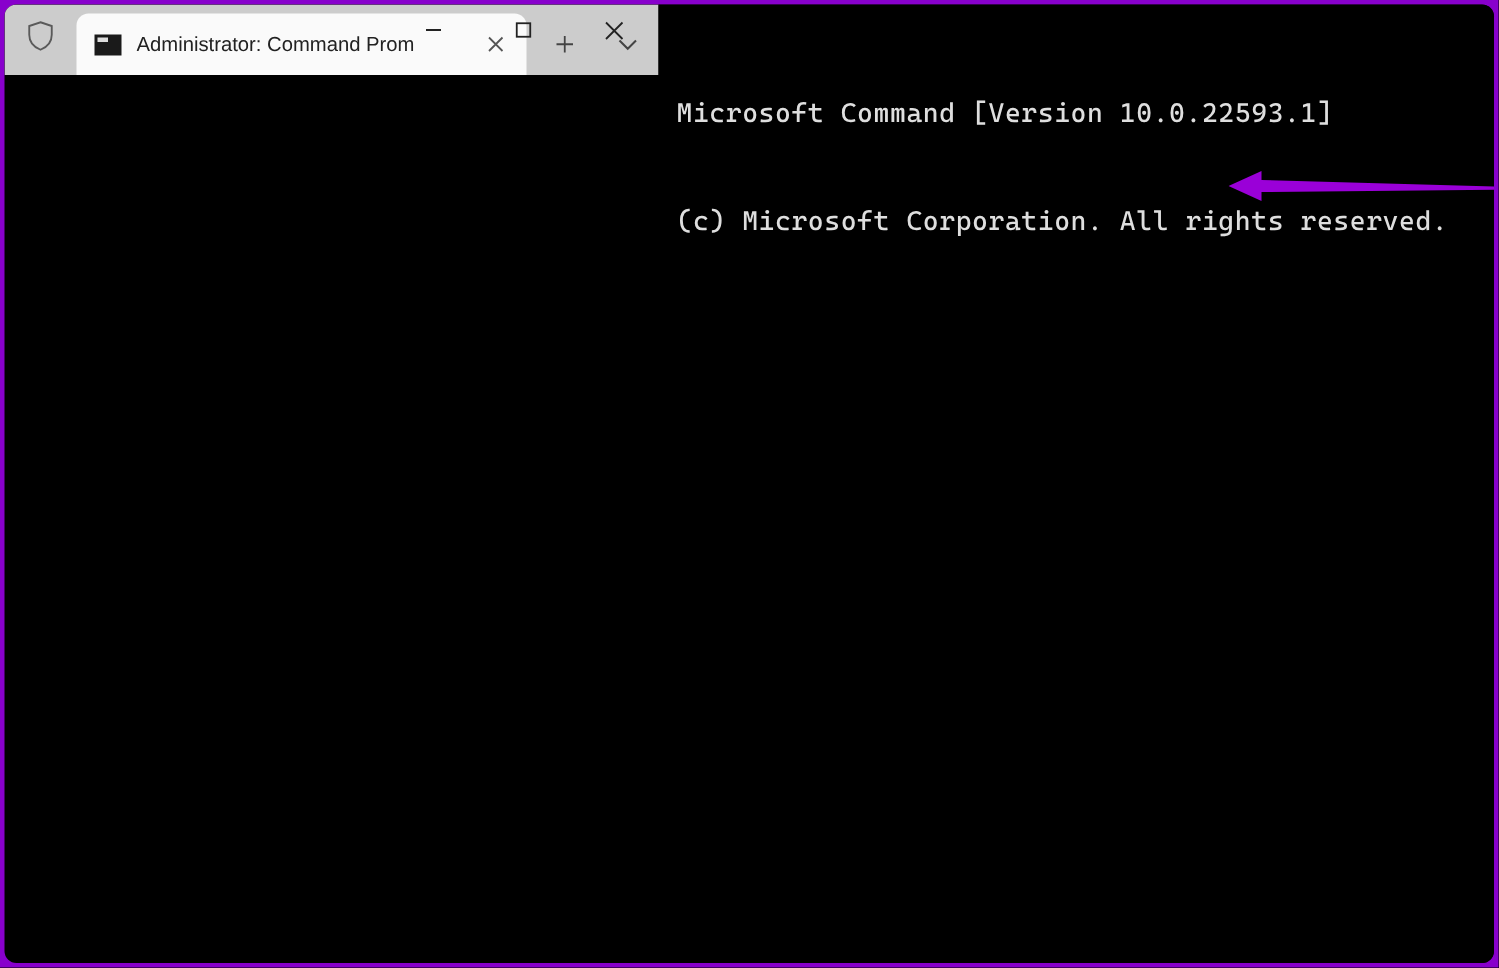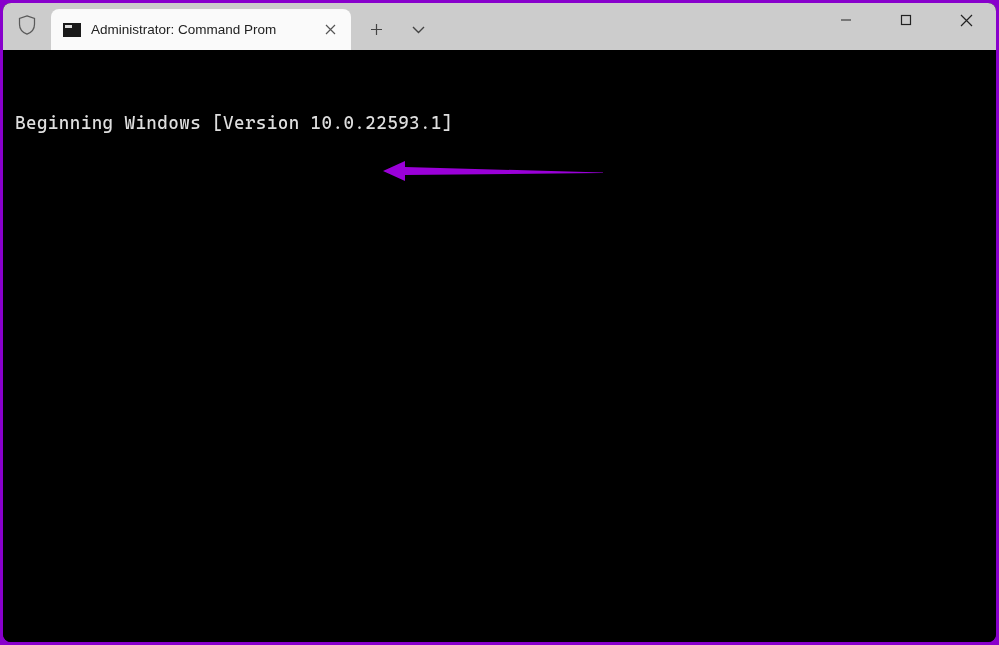--- a/index.html
+++ b/index.html
@@ -18,21 +18,20 @@
     .window {
       position: absolute;
       top: 3px;
       left: 3px;
       width: 993px;
       height: 639px;
       background: #000;
       border-radius: 8px;
       overflow: hidden;
       display: flex;
-      flex-direction: column;
     }
     .titlebar {
       height: 47px;
       background: #cccccc;
       display: flex;
       align-items: stretch;
       position: relative;
     }
     .shield-area {
       width: 48px;
@@ -202,21 +201,22 @@
       </div>
       <div class="win-btn">
         <svg width="13" height="13" viewBox="0 0 13 13">
             <path d="M1 1 L12 12 M12 1 L1 12"></path>
           </svg>
       </div>
     </div>
   </div>
 
   <div class="terminal">
-    <div class="line">Beginning Windows [Version 10.0.22593.1]</div>
+    <div class="line">Microsoft Command [Version 10.0.22593.1]</div>
+    <div class="line">(c) Microsoft Corporation. All rights reserved.</div>
     <div class="line"></div>
     <div class="line"></div>
     <div class="line"></div>
     
     
     
     
     
 
     <div class="arrow-annotation">

